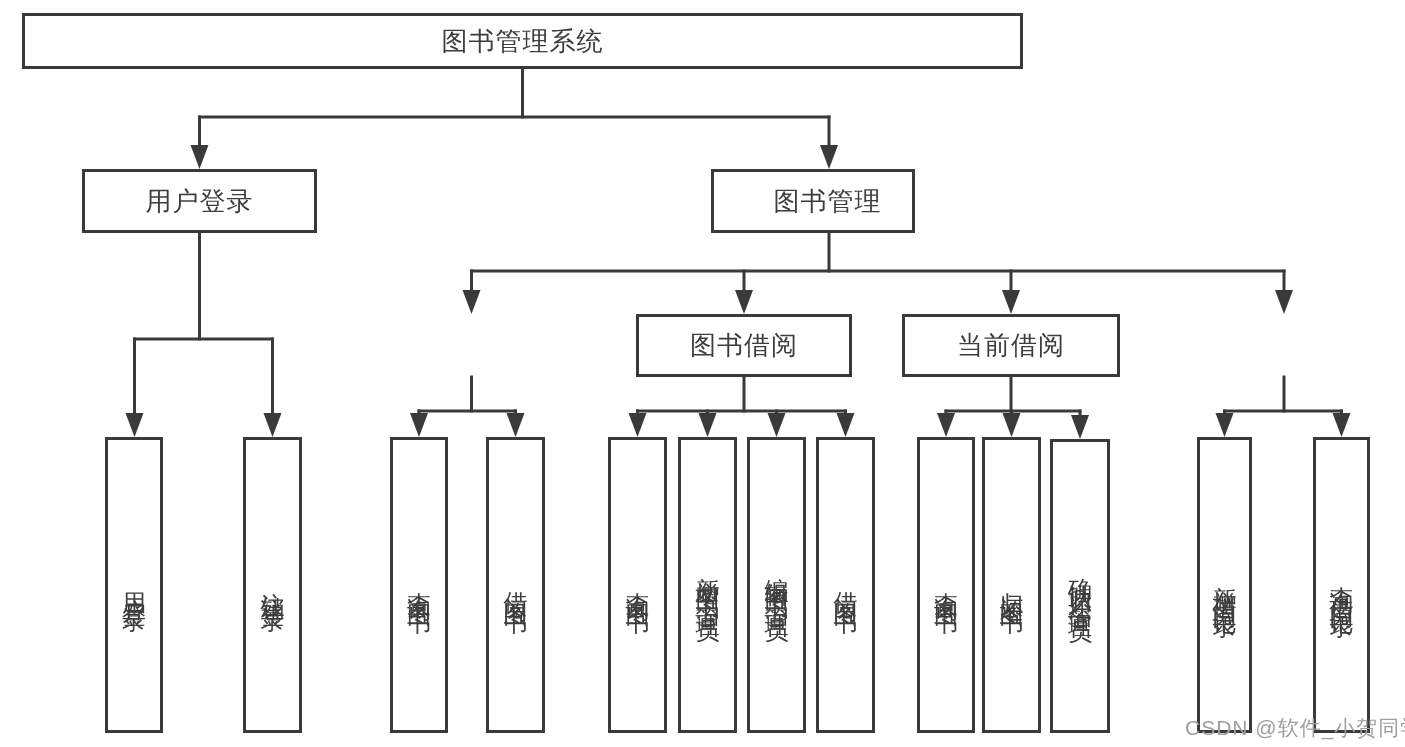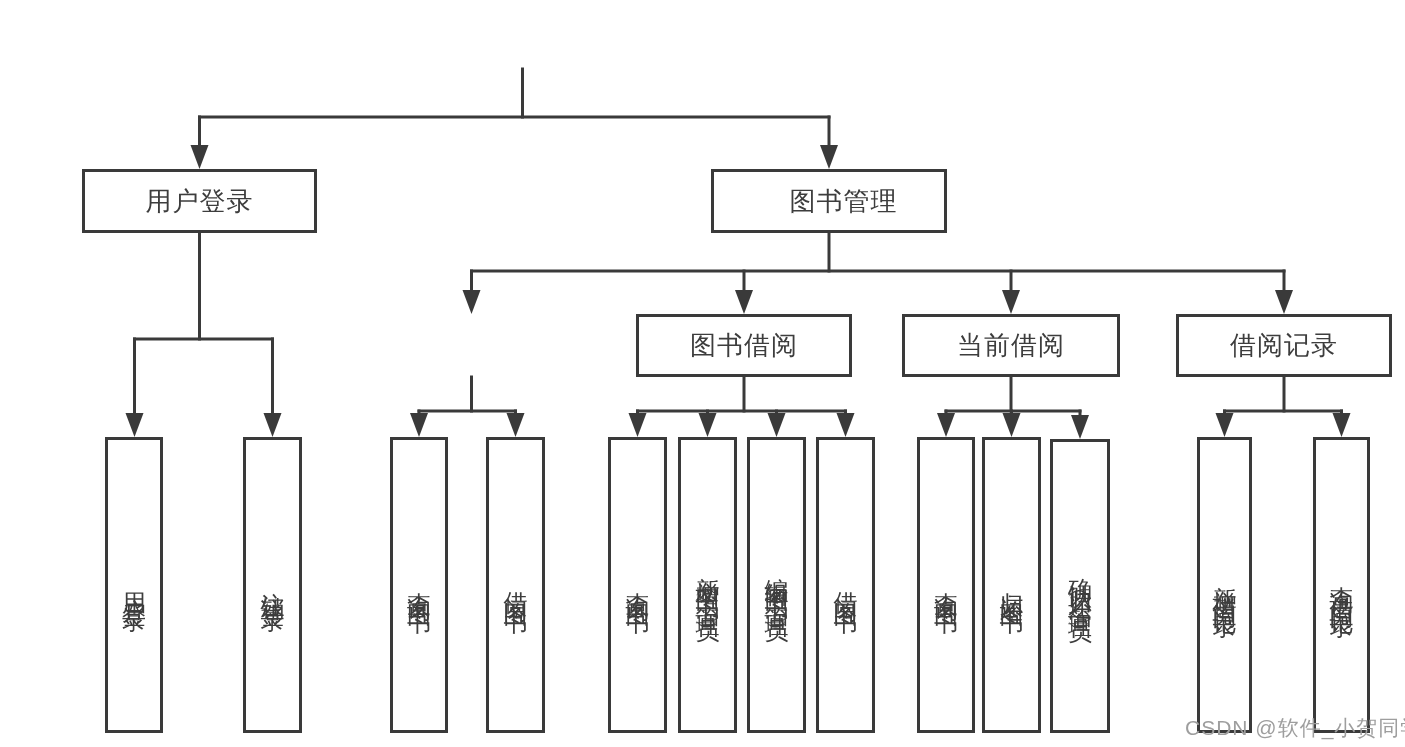--- a/index.html
+++ b/index.html
@@ -108,36 +108,36 @@
       <line x1="1011.5" y1="411" x2="1011.5" y2="419" stroke="currentColor" stroke-width="3" stroke-linecap="square"></line>
       <polygon points="1002.5,413 1020.5,413 1011.5,437" fill="currentColor"></polygon>
       <line x1="1080" y1="411" x2="1080" y2="421" stroke="currentColor" stroke-width="3" stroke-linecap="square"></line>
       <polygon points="1071,415 1089,415 1080,439" fill="currentColor"></polygon>
       <line x1="1224.5" y1="411" x2="1224.5" y2="419" stroke="currentColor" stroke-width="3" stroke-linecap="square"></line>
       <polygon points="1215.5,413 1233.5,413 1224.5,437" fill="currentColor"></polygon>
       <line x1="1341.5" y1="411" x2="1341.5" y2="419" stroke="currentColor" stroke-width="3" stroke-linecap="square"></line>
       <polygon points="1332.5,413 1350.5,413 1341.5,437" fill="currentColor"></polygon>
     </svg>
 
+  <div class="node h" style="left:22px;top:13px;width:1001px;height:56px;">
+    <span>图书管理系统</span>
+  </div>
 
   <div class="node h" style="left:82px;top:169px;width:235px;height:64px;">
     <span>用户登录</span>
   </div>
-  <div class="node h" style="left:711px;top:169px;width:236px;height:64px;padding-left:29px;">
+  <div class="node h" style="left:711px;top:169px;width:204px;height:64px;padding-left:29px;">
     <span>图书管理</span>
   </div>
 
   <div class="node h" style="left:636px;top:314px;width:216px;height:63px;">
     <span>图书借阅</span>
   </div>
   <div class="node h" style="left:902px;top:314px;width:218px;height:63px;">
     <span>当前借阅</span>
-  </div>
-  <div class="node h" style="left:1176px;top:314px;width:216px;height:63px;">
-    <span>借阅记录</span>
   </div>
 
   <div class="node leaf" style="left:105px;top:437px;width:58px;height:296px;">
     <span>用户登录</span>
   </div>
   <div class="node leaf" style="left:243px;top:437px;width:59px;height:296px;">
     <span>注销登录</span>
   </div>
 
   <div class="node leaf" style="left:390px;top:437px;width:58px;height:296px;">

